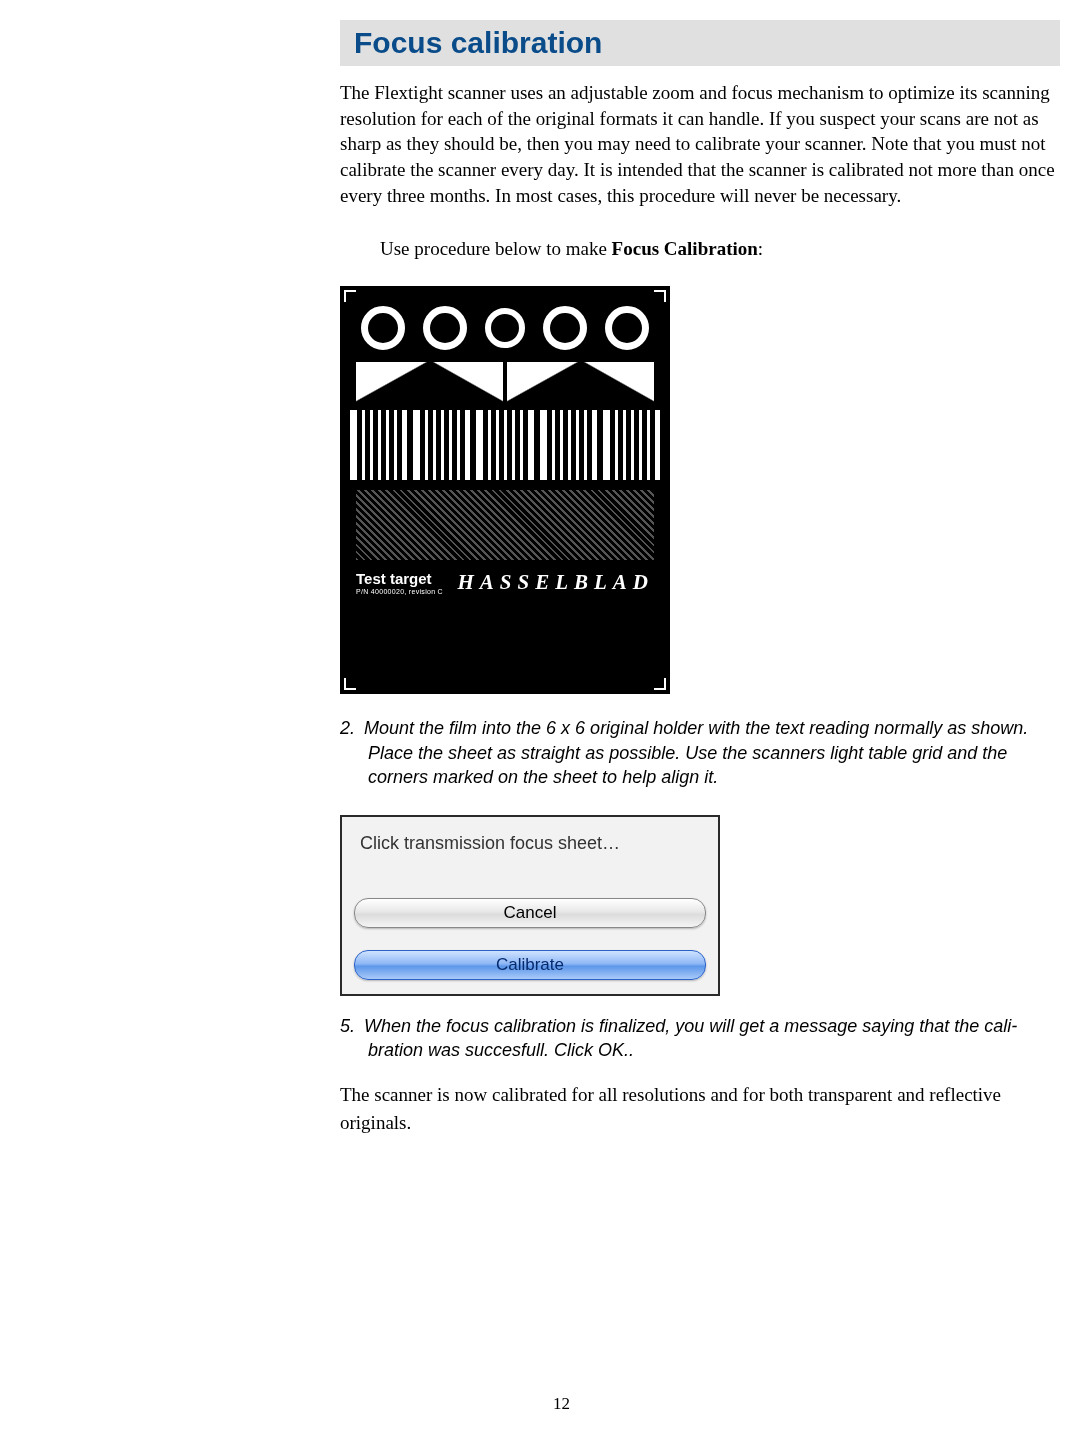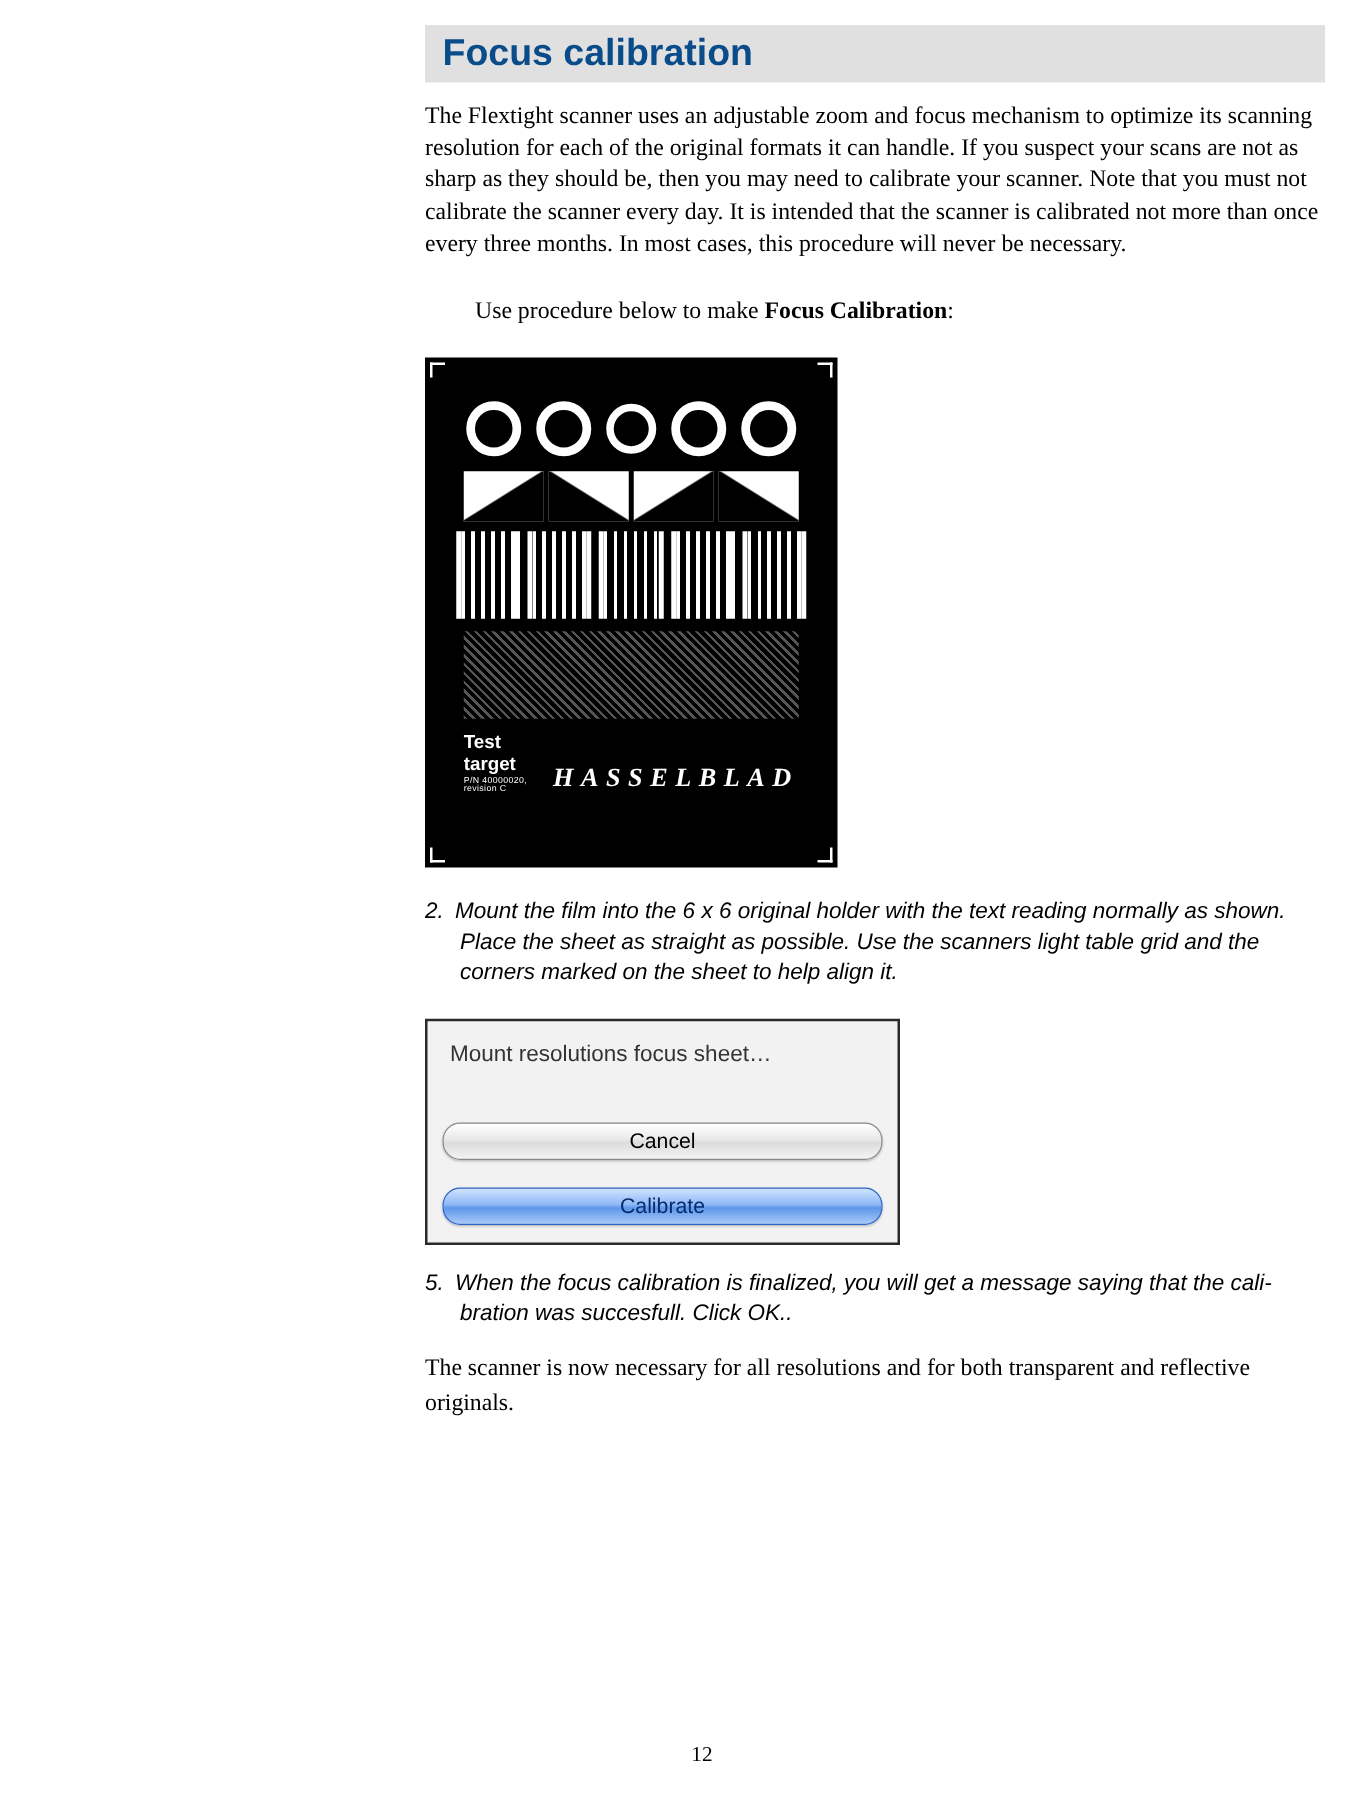--- a/index.html
+++ b/index.html
@@ -45,21 +45,21 @@
   }
   ol.steps li .num { display: inline-block; width: 24px; text-indent: 0; }
   ol.steps li b { font-style: normal; font-weight: 700; }
 
   
   .target-wrap { margin: 26px 0 22px 0; }
   .target {
     width: 330px; height: 408px;
     background: #000;
     position: relative;
-    padding: 25px;
+    padding: 10px;
   }
   .crop { position:absolute; width:12px; height:12px; border:2px solid #fff; }
   .crop.tl { top:4px; left:4px; border-right:none; border-bottom:none; }
   .crop.tr { top:4px; right:4px; border-left:none; border-bottom:none; }
   .crop.bl { bottom:4px; left:4px; border-right:none; border-top:none; }
   .crop.br { bottom:4px; right:4px; border-left:none; border-top:none; }
 
   .row-circles { display:flex; justify-content:space-around; align-items:center; height:56px; margin:4px 2px 6px 2px; }
   .circ { width:44px; height:44px; border:7px solid #fff; border-radius:50%; }
   .circ.mid { width:40px; height:40px; border-width:6px; }
@@ -180,32 +180,32 @@
 
     <ol class="steps">
       <li>
         <span class="num">2.</span><span>Mount the film into the 6 x 6 original holder with the text reading normally as shown. Place the sheet as straight as possible. Use the scanners light table grid and the corners marked on the sheet to help align it.</span>
       </li>
     </ol>
 
 
     <div class="dialog-wrap">
       <div class="dialog">
-        <div class="dialog-msg">Mount resolutions focus sheet…</div>
+        <div class="dialog-msg">Click transmission focus sheet…</div>
         <div class="dialog-btns">
           <button class="mac-btn">Cancel</button>
           <button class="mac-btn primary">Calibrate</button>
         </div>
       </div>
     </div>
 
     <ol class="steps">
       <li>
         <span class="num">5.</span><span>When the focus calibration is finalized, you will get a message saying that the cali-bration was succesfull. Click OK..</span>
       </li>
     </ol>
 
-    <p class="closing">The scanner is now necessary for all resolutions and for both transparent and reflective originals.</p>
+    <p class="closing">The scanner is now calibrated for all resolutions and for both transparent and reflective originals.</p>
 
   </div>
 
   <div class="page-number">12</div>
 </div>
 
 </body></html>

